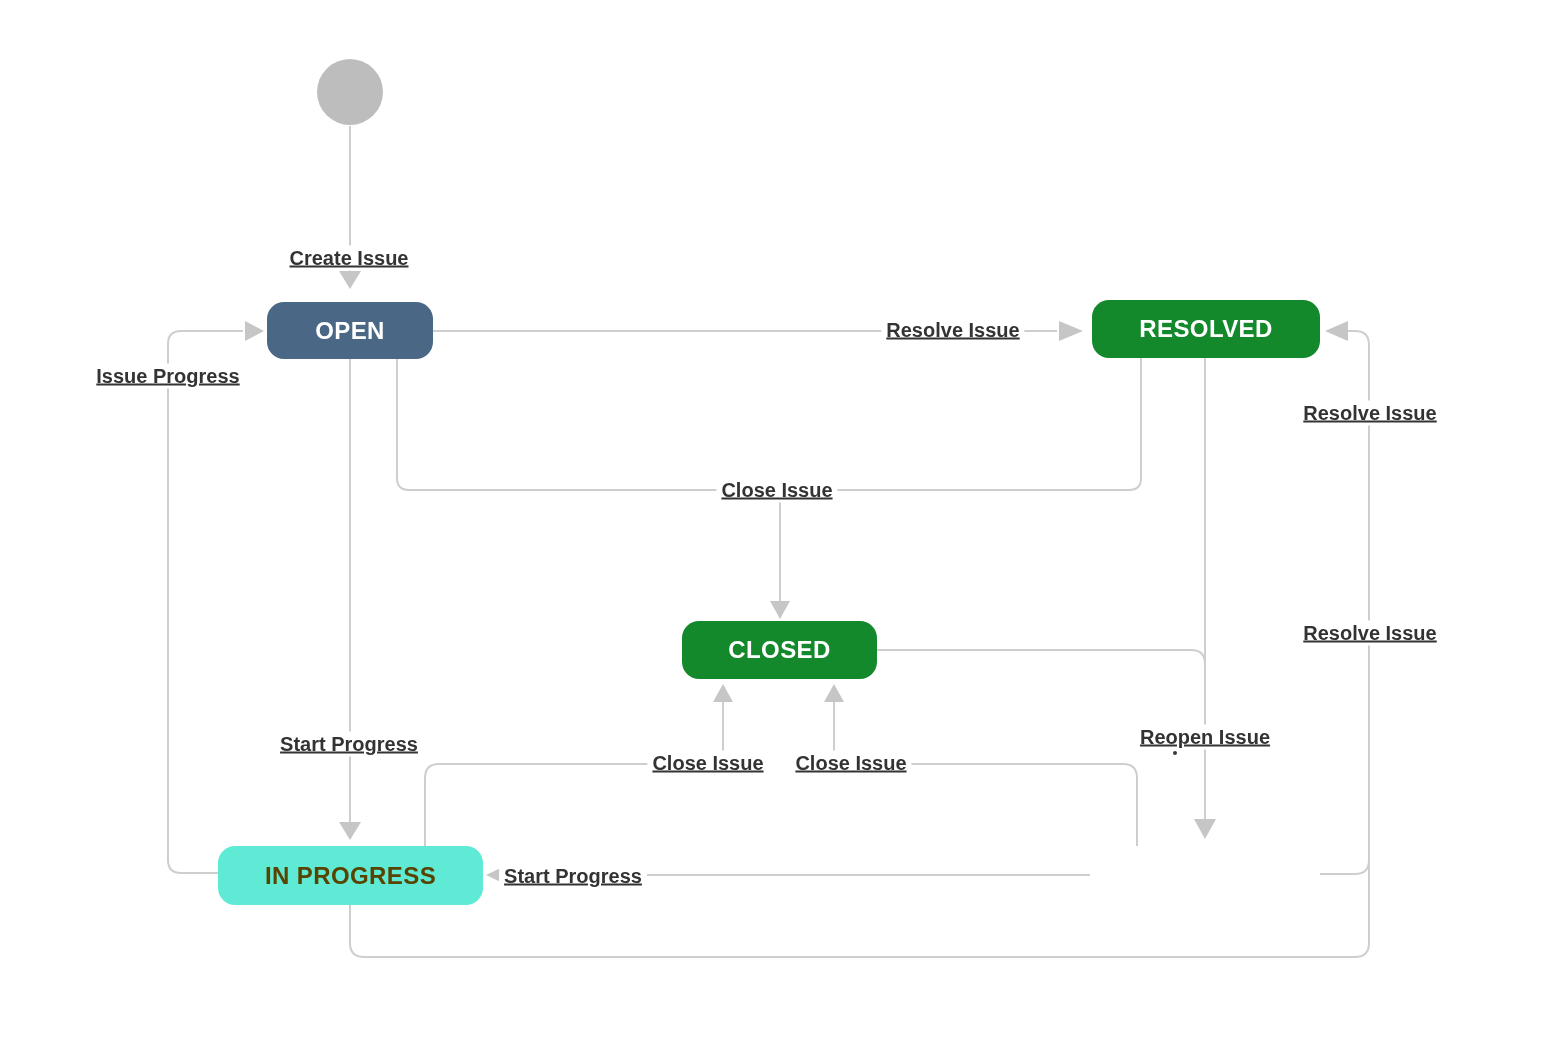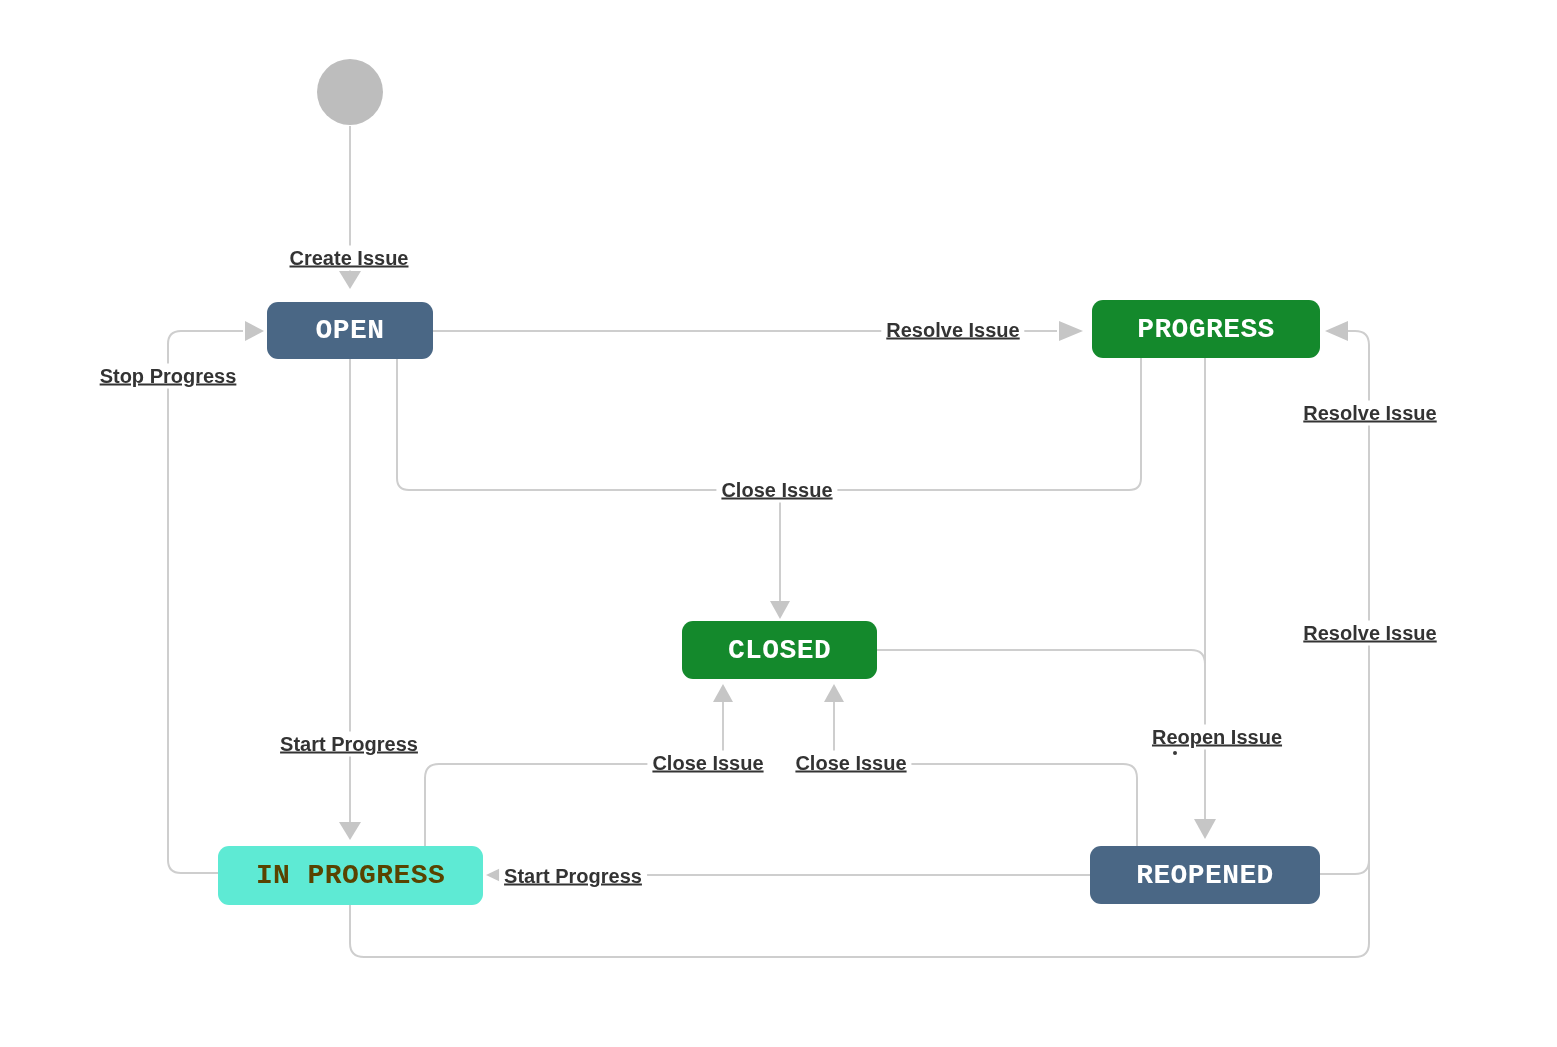--- a/index.html
+++ b/index.html
@@ -15,26 +15,25 @@
     position: absolute;
     left: 0; top: 0;
     z-index: 1;
   }
   .node {
     position: absolute;
     z-index: 3;
     display: flex;
     align-items: center;
     justify-content: center;
-    border-radius: 11px;
+    border-radius: 17px;
     font-weight: bold;
-    font-size: 28px;
+    font-size: 24px;
     letter-spacing: 0.4px;
     box-sizing: border-box;
-    font-family: Liberation Mono, monospace;
   }
   .node-blue   { background: #4A6785; color: #FFFFFF; }
   .node-green  { background: #14892C; color: #FFFFFF; }
   .node-yellow { background: #5eead4; color: #594300; }
   .start-circle {
     position: absolute;
     z-index: 3;
     width: 66px; height: 66px;
     border-radius: 50%;
     background: #BDBDBD;
@@ -107,45 +106,44 @@
       <polygon points="1194,819 1216,819 1205,839"></polygon>
       <polygon points="507,865 507,885 486,875"></polygon>
       <polygon points="1348,321 1348,341 1325,331"></polygon>
     </g>
   </svg>
 
   <div class="start-circle" style="left:317px; top:59px;"></div>
 
   <div class="node node-blue" style="left:267px; top:302px; width:166px; height:57px;">OPEN</div>
 
-  <div class="node node-green" style="left:1092px; top:300px; width:228px; height:58px;">PROGRESS</div>
+  <div class="node node-green" style="left:1092px; top:300px; width:228px; height:58px;">RESOLVED</div>
 
   <div class="node node-green" style="left:682px; top:621px; width:195px; height:58px;text-align:right;">CLOSED</div>
 
   <div class="node node-yellow" style="left:218px; top:846px; width:265px; height:59px;">IN PROGRESS</div>
 
-  <div class="node node-blue" style="left:1090px; top:846px; width:230px; height:58px;">REOPENED</div>
 
   <div class="edge-label" style="left:349px; top:258px;">Create Issue</div>
 
   <div class="edge-label" style="left:953px; top:330px;">Resolve Issue</div>
 
-  <div class="edge-label" style="left:168px; top:376px;">Stop Progress</div>
+  <div class="edge-label" style="left:168px; top:376px;">Issue Progress</div>
 
   <div class="edge-label" style="left:777px; top:490px;">Close Issue</div>
 
   <div class="edge-label" style="left:1370px; top:413px;">Resolve Issue</div>
 
   <div class="edge-label" style="left:1370px; top:633px;">Resolve Issue</div>
 
   <div class="edge-label" style="left:349px; top:744px;">Start Progress</div>
 
   <div class="edge-label" style="left:708px; top:763px;">Close Issue</div>
 
   <div class="edge-label" style="left:851px; top:763px;">Close Issue</div>
 
-  <div class="edge-label" style="left:1205px; top:737px;margin-left:12px;">Reopen Issue</div>
+  <div class="edge-label" style="left:1205px; top:737px;">Reopen Issue</div>
 
   <div class="stray-dot" style="left:1173px; top:751px;"></div>
 
   <div class="edge-label" style="left:573px; top:876px;">Start Progress</div>
 
 </div>
 
 </body></html>

